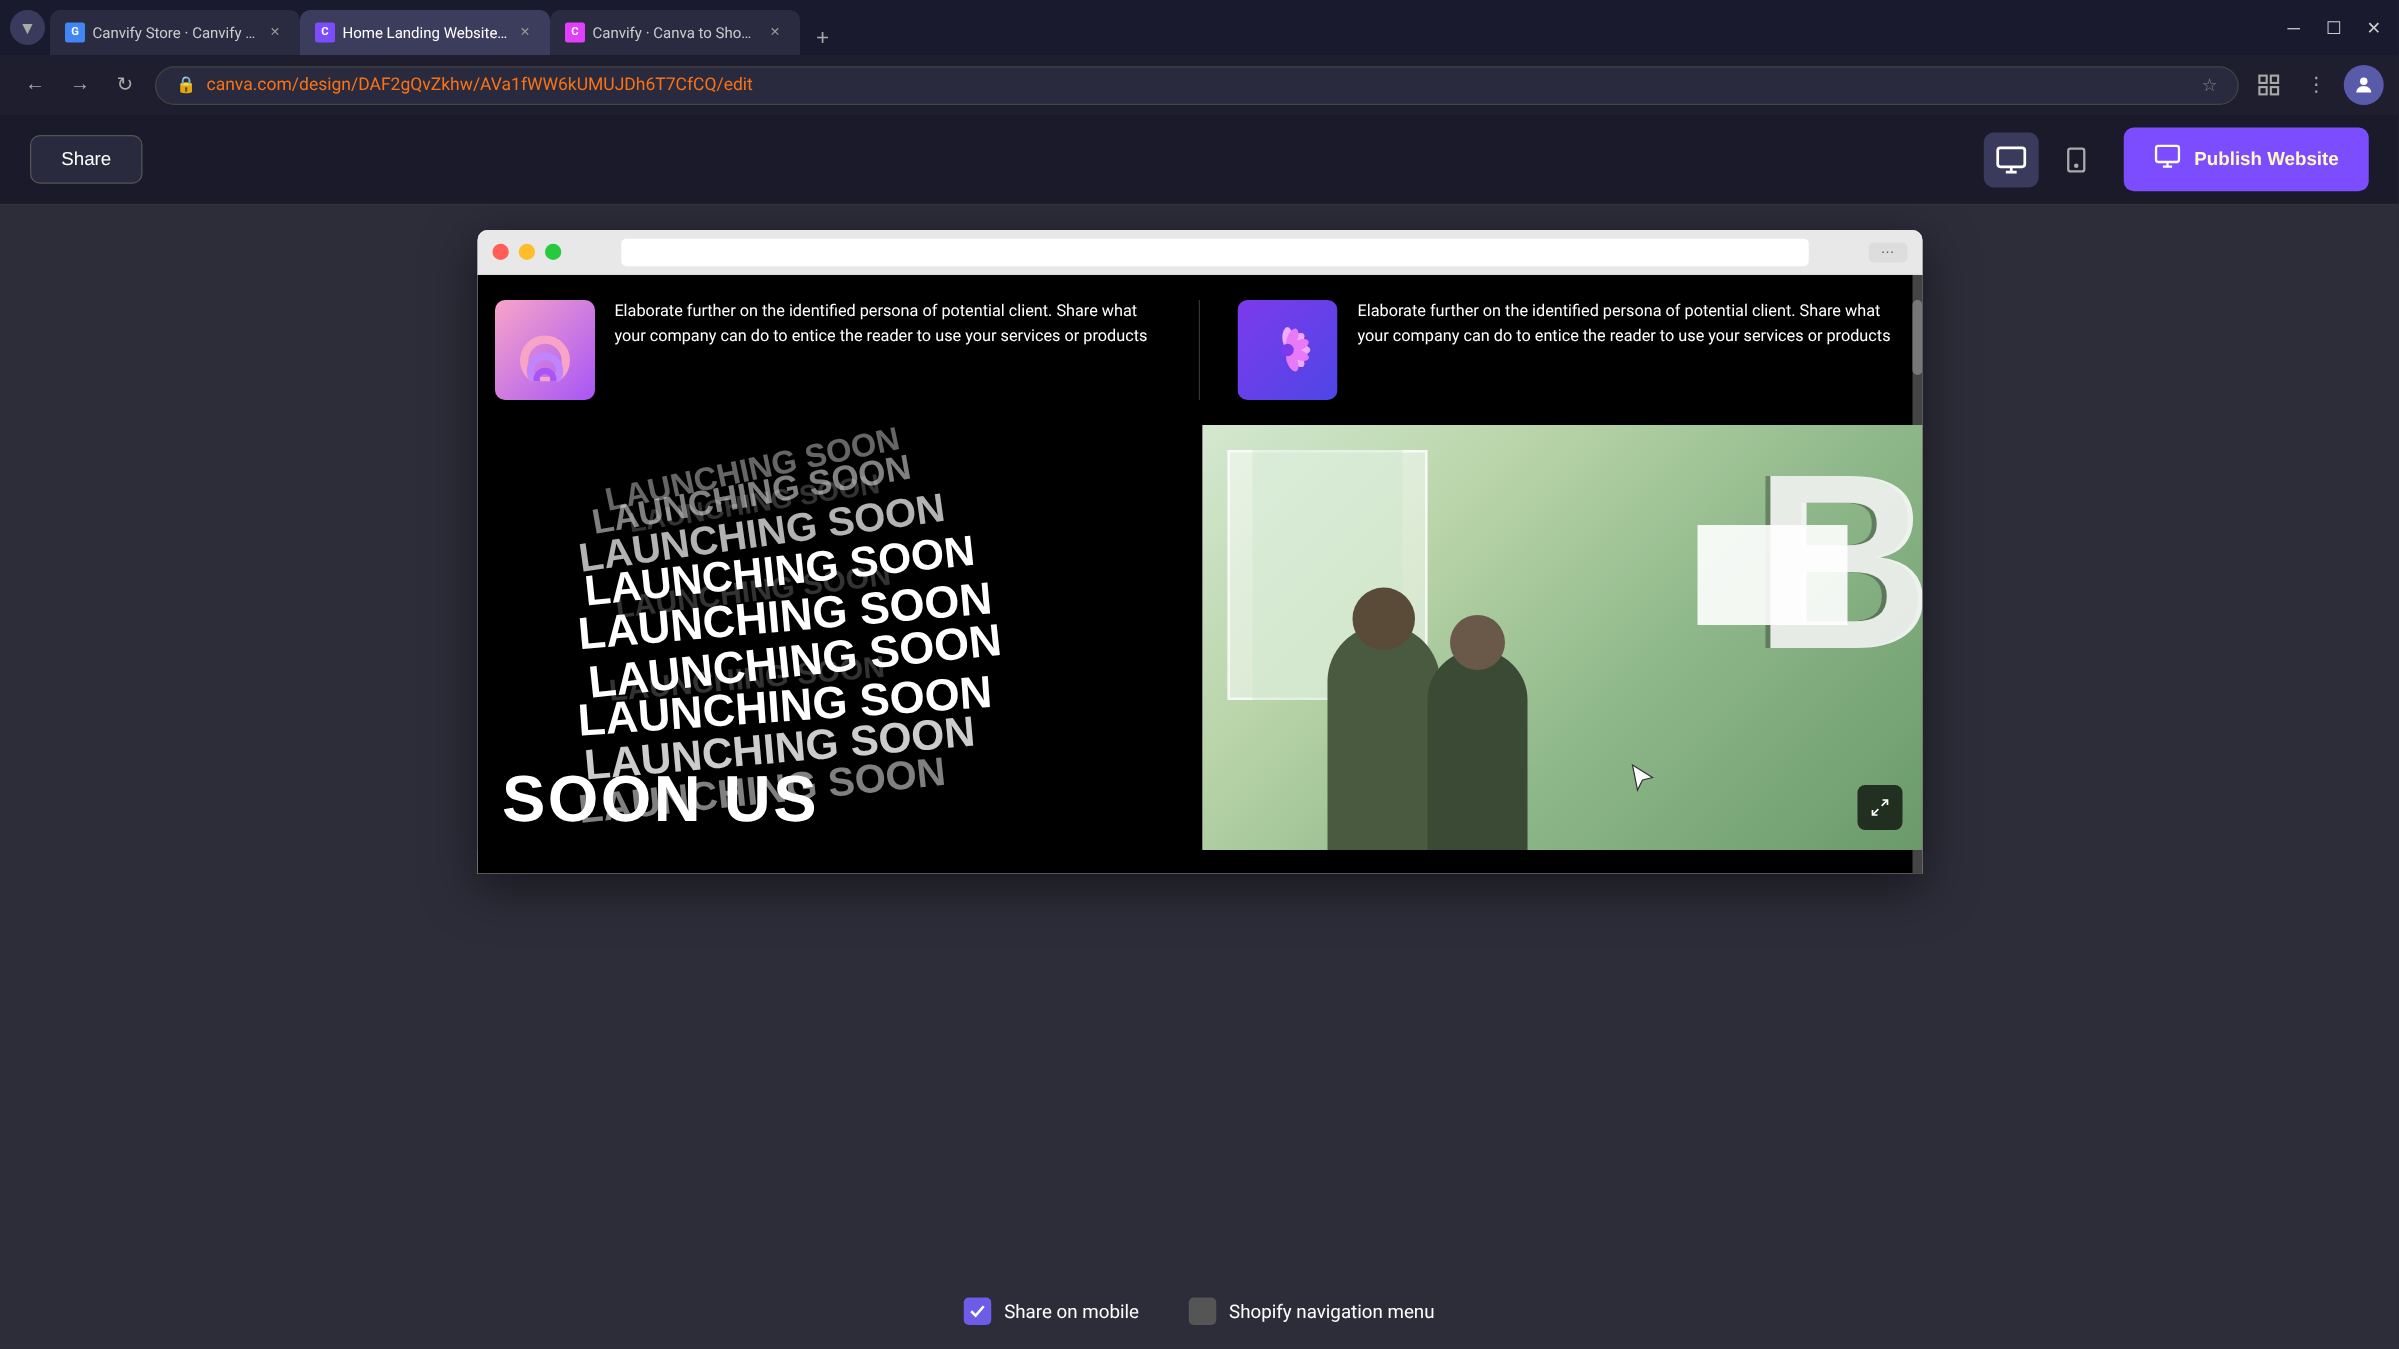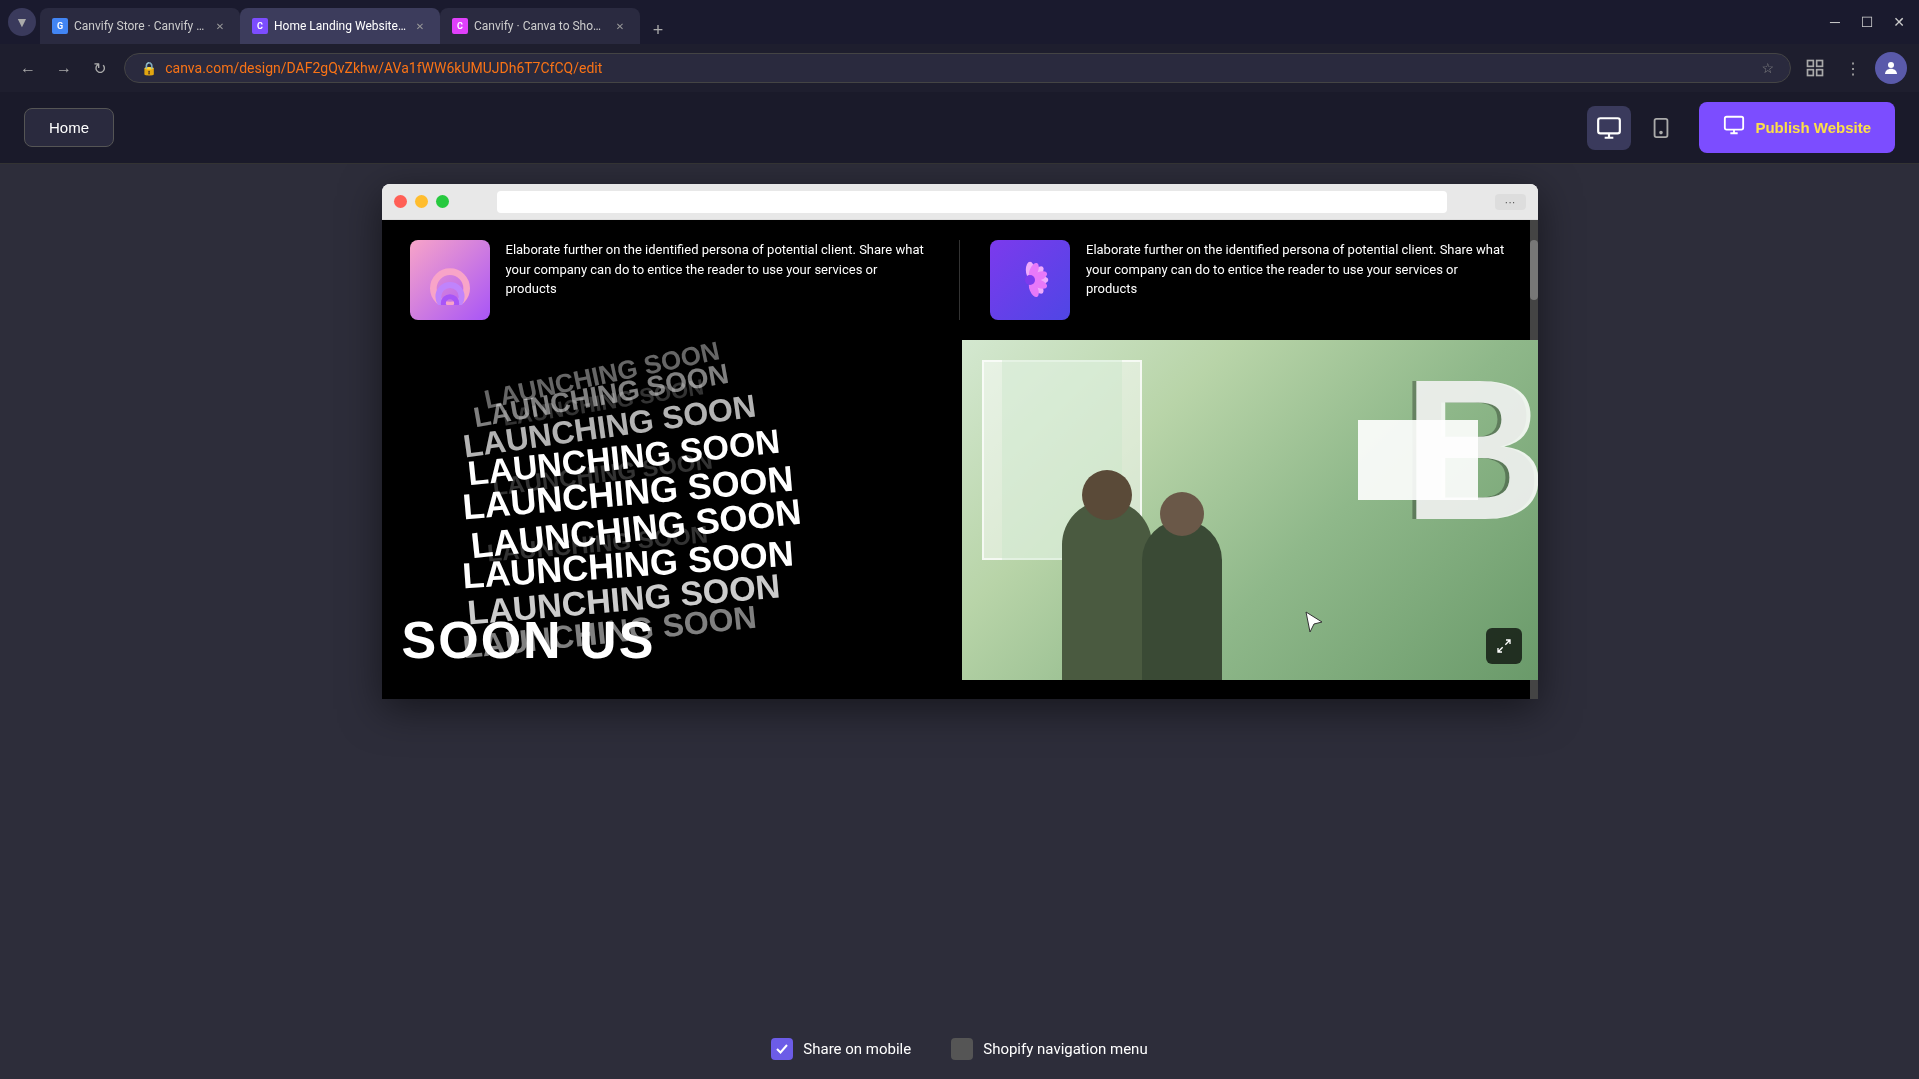--- a/index.html
+++ b/index.html
@@ -264,21 +264,21 @@
     }
 
     .device-btn.active {
       background: #3a3a5c;
       color: #fff;
     }
 
     .publish-btn {
       background: #7c4dff;
       border: none;
-      color: #fde047;
+      color: #fef9c3;
       padding: 12px 24px;
       border-radius: 8px;
       font-size: 15px;
       font-weight: 600;
       cursor: pointer;
       display: flex;
       align-items: center;
       gap: 10px;
     }
 
@@ -351,21 +351,21 @@
     .preview-content {
       background: #000;
       height: calc(100% - 36px);
       overflow: hidden;
       position: relative;
     }
 
     
     .preview-top {
       background: #000;
-      padding: 20px 28px;
+      padding: 20px 14px;
       display: flex;
       gap: 30px;
     }
 
     .service-card {
       display: flex;
       gap: 16px;
       align-items: flex-start;
       flex: 1;
     }
@@ -578,21 +578,21 @@
         <svg width="18" height="18" viewBox="0 0 24 24" fill="white">
           <circle cx="12" cy="8" r="4"></circle>
             <path d="M4 20c0-4 3.6-7 8-7s8 3 8 7"></path>
         </svg>
       </div>
     </div>
   </div>
 </div>
 
 <div class="canva-header">
-  <button class="close-btn">Home</button>
+  <button class="close-btn">Share</button>
 
   <div class="header-spacer"></div>
 
   <div class="device-toggle">
     <button class="device-btn active" title="Desktop view">
       <svg width="26" height="26" viewBox="0 0 24 24" fill="none" stroke="currentColor" stroke-width="2">
         <rect x="2" y="3" width="20" height="14" rx="2"></rect>
         <path d="M8 21h8M12 17v4"></path>
       </svg>
     </button>

